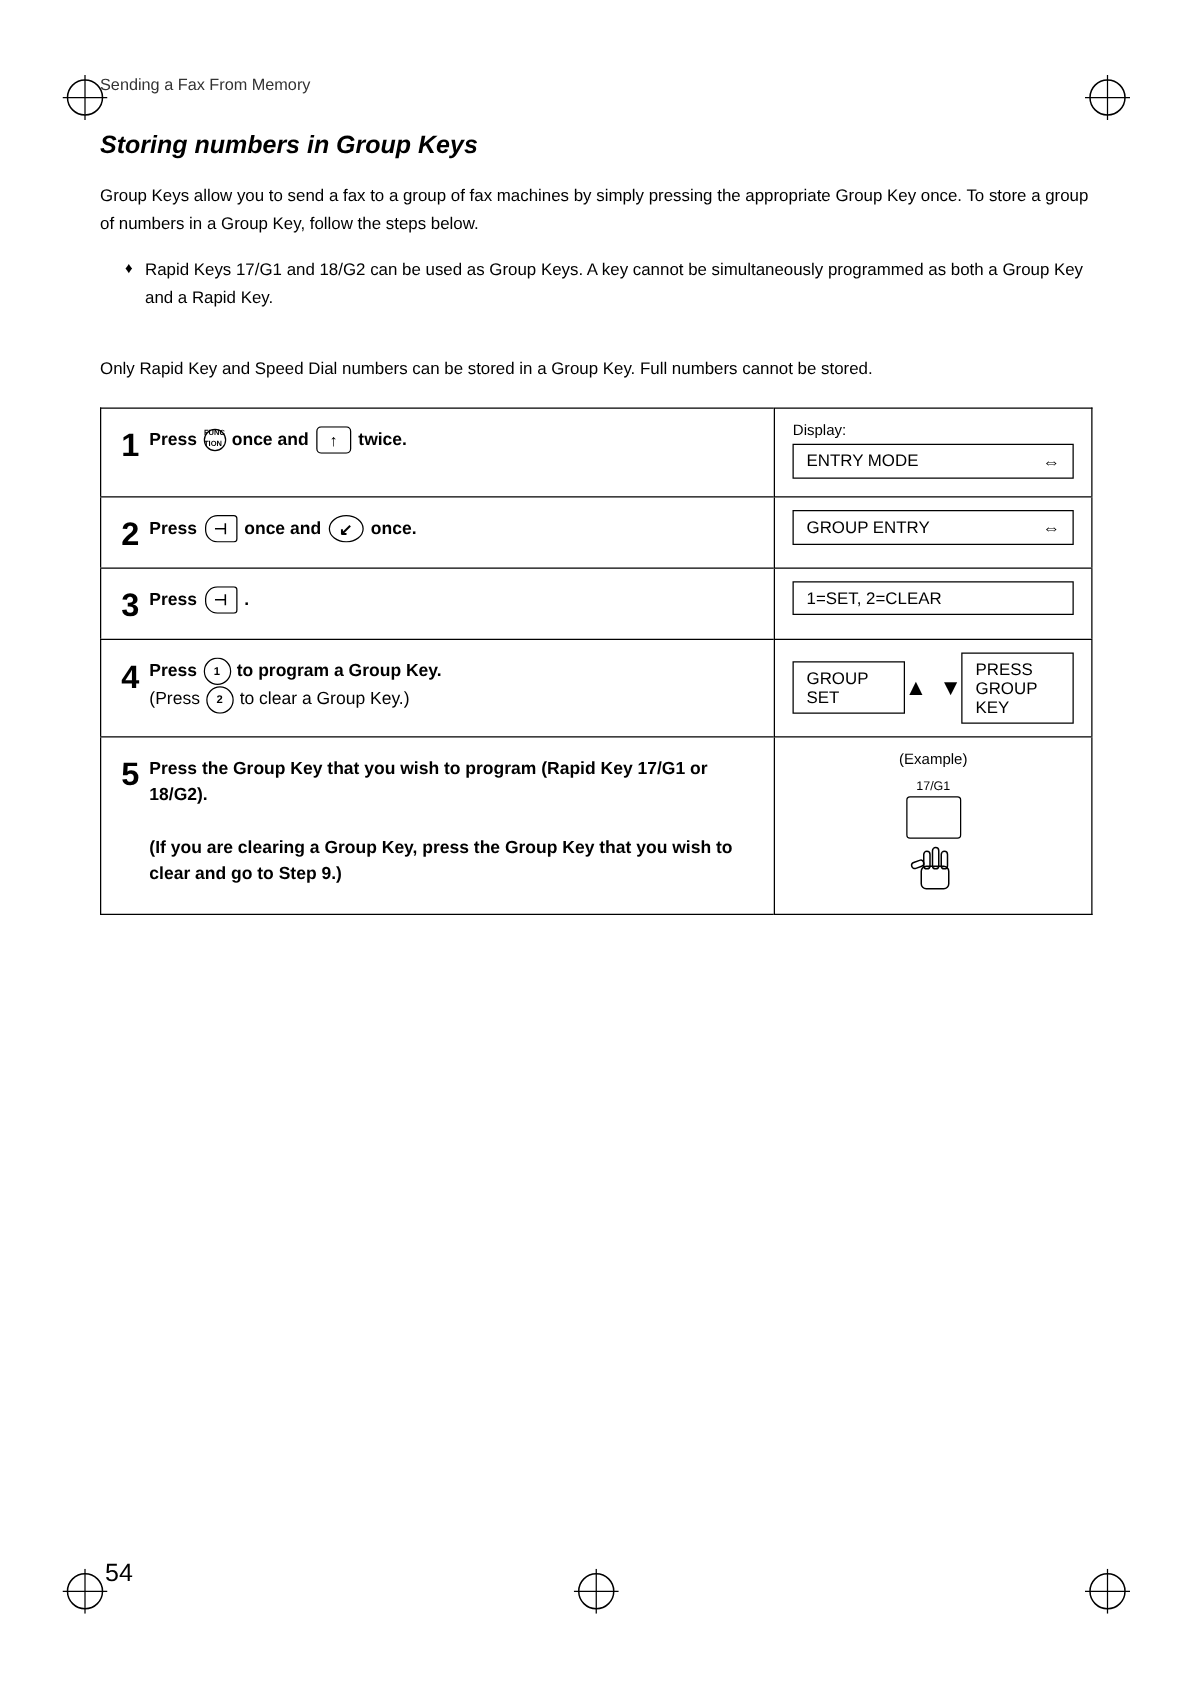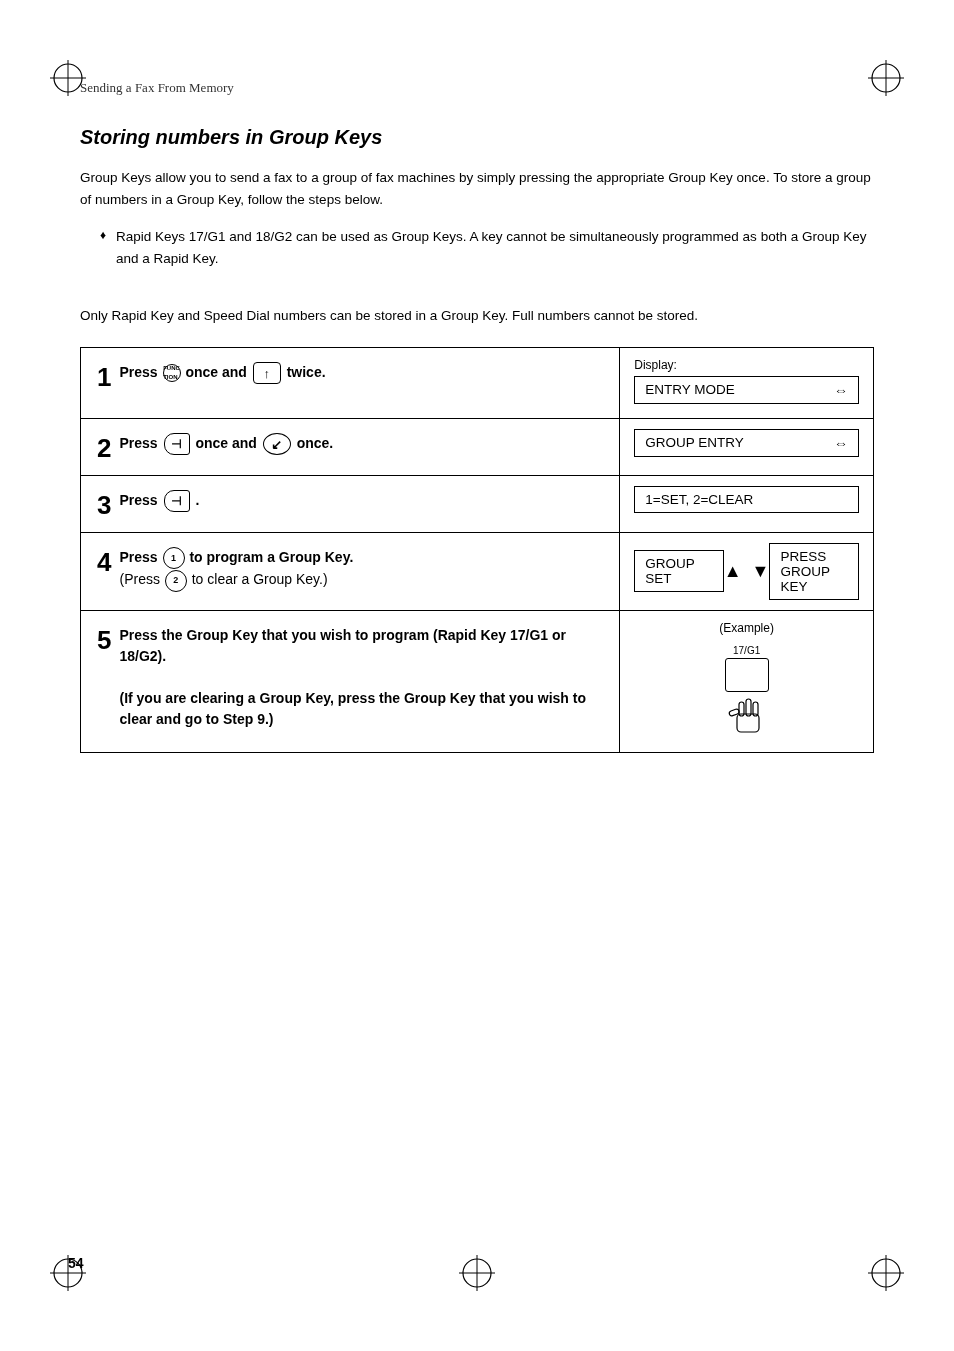--- a/index.html
+++ b/index.html
@@ -34,22 +34,20 @@
     .reg-tl { top: 60px; left: 50px; }
     .reg-tr { top: 60px; right: 50px; }
     .reg-bl { bottom: 60px; left: 50px; }
     .reg-br { bottom: 60px; right: 50px; }
     .reg-bm { bottom: 60px; left: 50%; transform: translateX(-50%); }
 
     .breadcrumb {
       font-size: 13px;
       color: #333;
       margin-bottom: 30px;
-      margin-top: 20px;
-      font-family: Liberation Serif, serif;
     }
 
     .section-title {
       font-size: 20px;
       font-weight: bold;
       font-style: italic;
       margin-bottom: 18px;
     }
 
     .intro-text {
@@ -238,23 +236,22 @@
     }
 
     .hand-svg {
       margin-top: -4px;
     }
 
     
     .page-number {
       position: absolute;
       bottom: 80px;
-      left: 68px;
-      font-size: 14px;
-      font-weight: bold;
+      left: 84px;
+      font-size: 20px;
     }
   </style>
 </head>
 <body>
 
 <div class="page">
 
   <div class="reg-mark reg-tl">
     <svg viewBox="0 0 36 36">
         <circle cx="18" cy="18" r="14" fill="none" stroke="#000" stroke-width="1.2"></circle>

